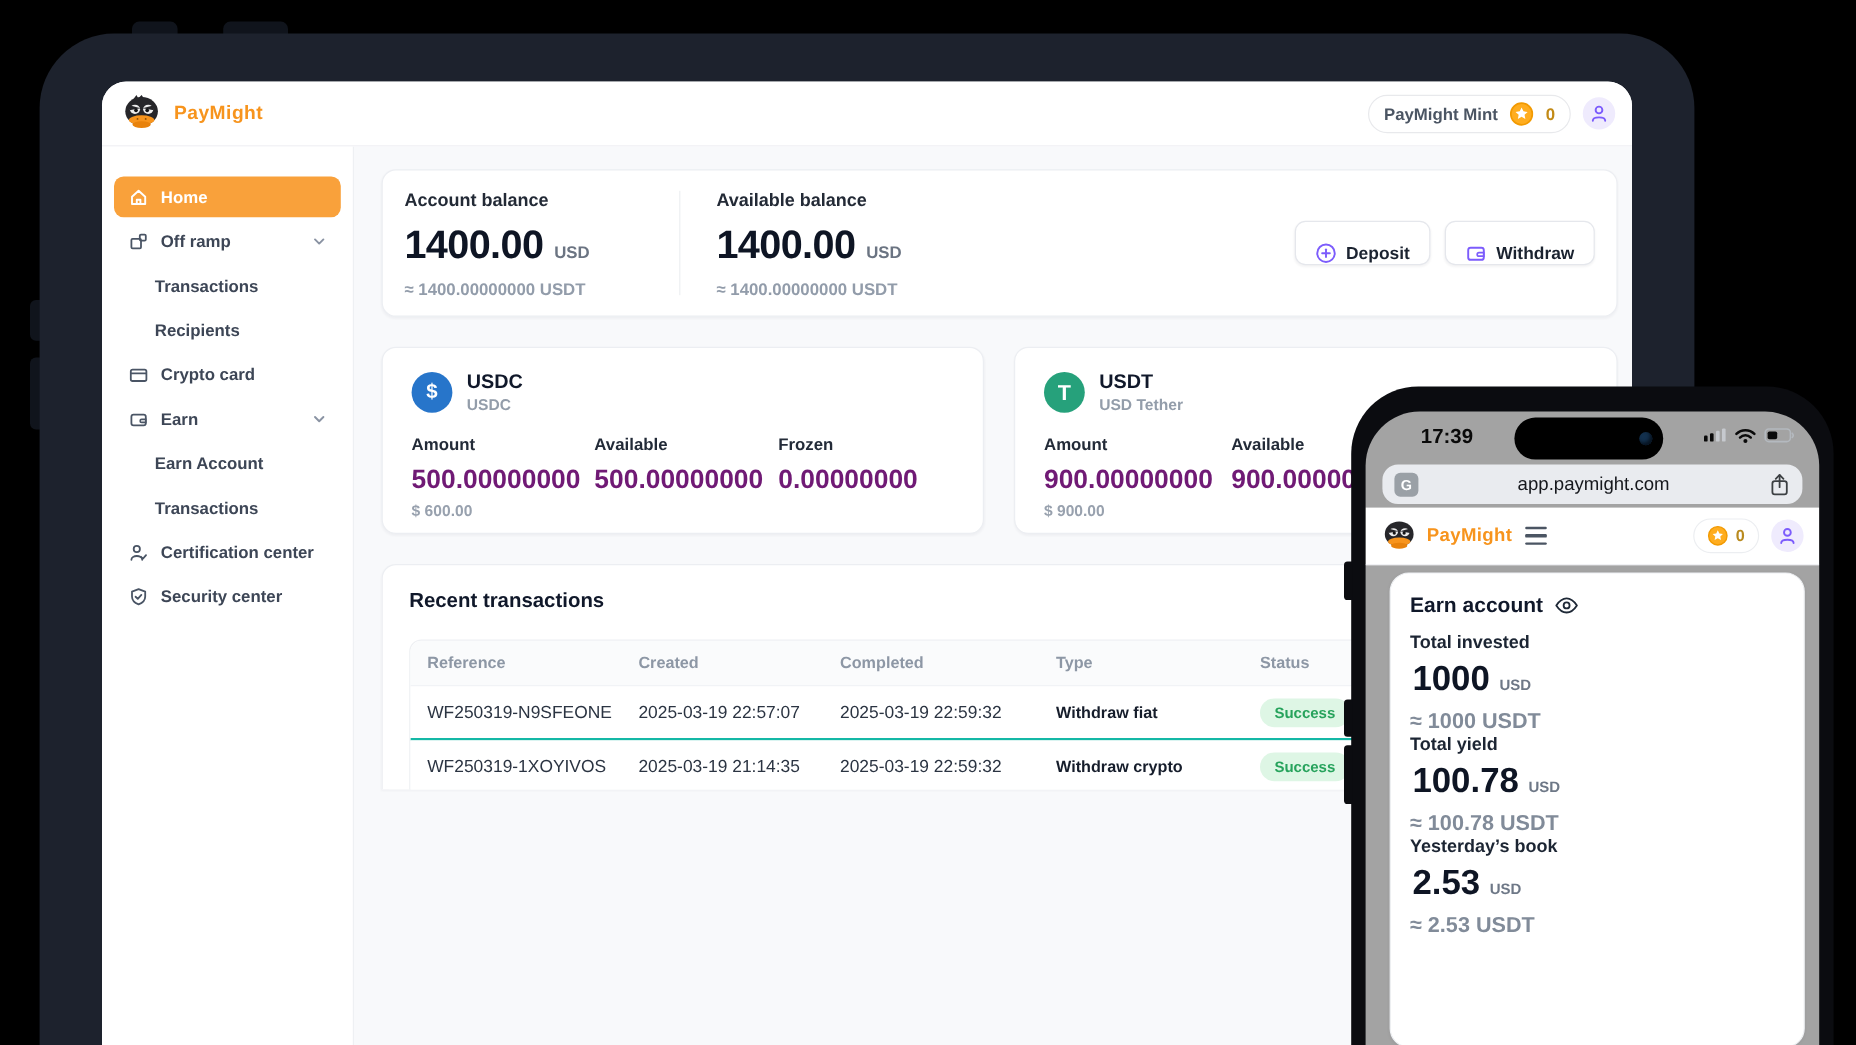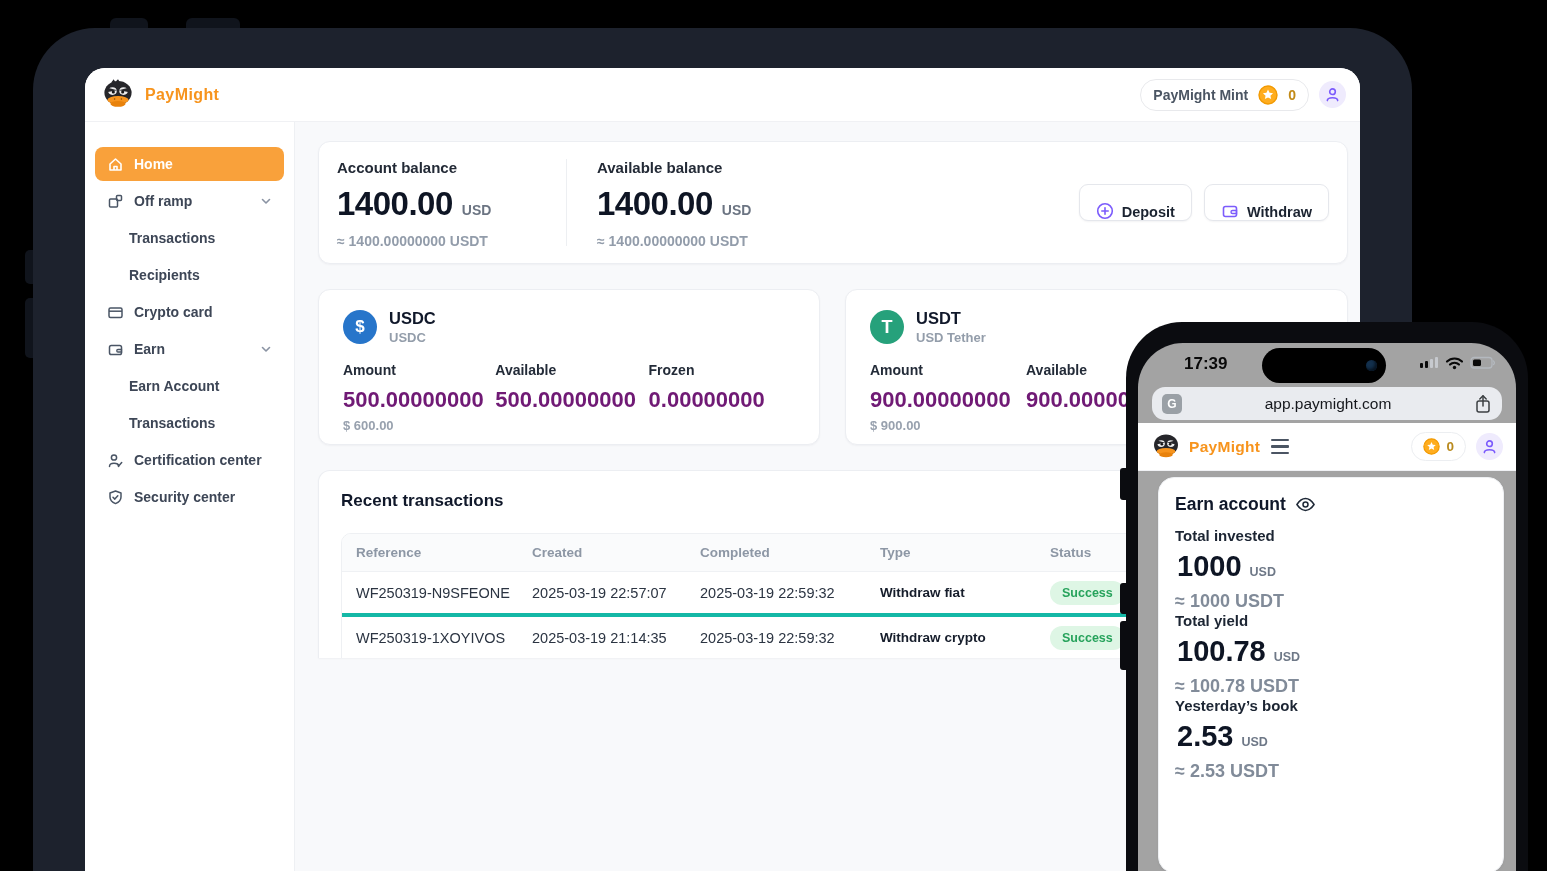--- a/index.html
+++ b/index.html
@@ -62,21 +62,21 @@
   .asset-fiat { margin-top:5px; font-size:13px; font-weight:600; color:#98a1ae; }
   .coin-logo { width:34px; height:34px; border-radius:50%; display:flex; align-items:center; justify-content:center; color:#fff; font-weight:800; }
   .usdc-logo { background:#2775CA; font-size:17px; }
   .usdt-logo { background:#26A17B; font-size:18px; }
 
   .tx-card { left:23px; top:348px; width:1030px; height:188px; border-radius:12px 12px 0 0; border-bottom:none; padding:20px 22px 0; overflow:hidden; }
   .tx-title { font-size:17px; font-weight:800; color:#10182a; }
   .tx-table { margin-top:22px; border:1px solid #eef0f3; border-radius:10px 10px 0 0; overflow:hidden; }
   .tx-grid { display:grid; grid-template-columns:176px 168px 180px 170px 1fr; align-items:center; padding:0 14px; }
   .tx-thead { height:38px; background:#fafbfc; border-bottom:1px solid #eff1f4; color:#8d97a5; font-size:13.5px; font-weight:700; }
-  .tx-row { height:45px; background:#fff; border-bottom:4px solid #14b8a6; font-size:14.5px; font-weight:500; color:#2b3442; }
+  .tx-row { height:45px; background:#fff; border-bottom:2px solid #14b8a6; font-size:14.5px; font-weight:500; color:#2b3442; }
   .tx-type { font-weight:700; font-size:13.5px; color:#161d2b; }
   .badge-success { display:inline-block; background:#def6e5; color:#27a35c; font-size:12.5px; font-weight:700; padding:5px 12px; border-radius:13px; }
 
   
   .phone { position:absolute; left:1126px; top:322px; width:402px; height:549px; background:#0b0c10; border-radius:56px 56px 0 0; z-index:10; }
   .phone-btn { position:absolute; left:-6px; width:7px; background:#0b0c10; border-radius:3px 0 0 3px; }
   .pbtn-1 { top:146px; height:32px; } .pbtn-2 { top:261px; height:31px; } .pbtn-3 { top:299px; height:49px; }
   .phone-screen { position:absolute; left:12px; top:21px; width:378px; height:677px; background:#a3a3a3; border-radius:45px 45px 0 0; overflow:hidden; }
   .ph-time { position:absolute; left:46px; top:11px; font-size:17px; font-weight:700; color:#0a0a0a; }
   .island { position:absolute; left:124px; top:5px; width:124px; height:35px; background:#000; border-radius:18px; }

